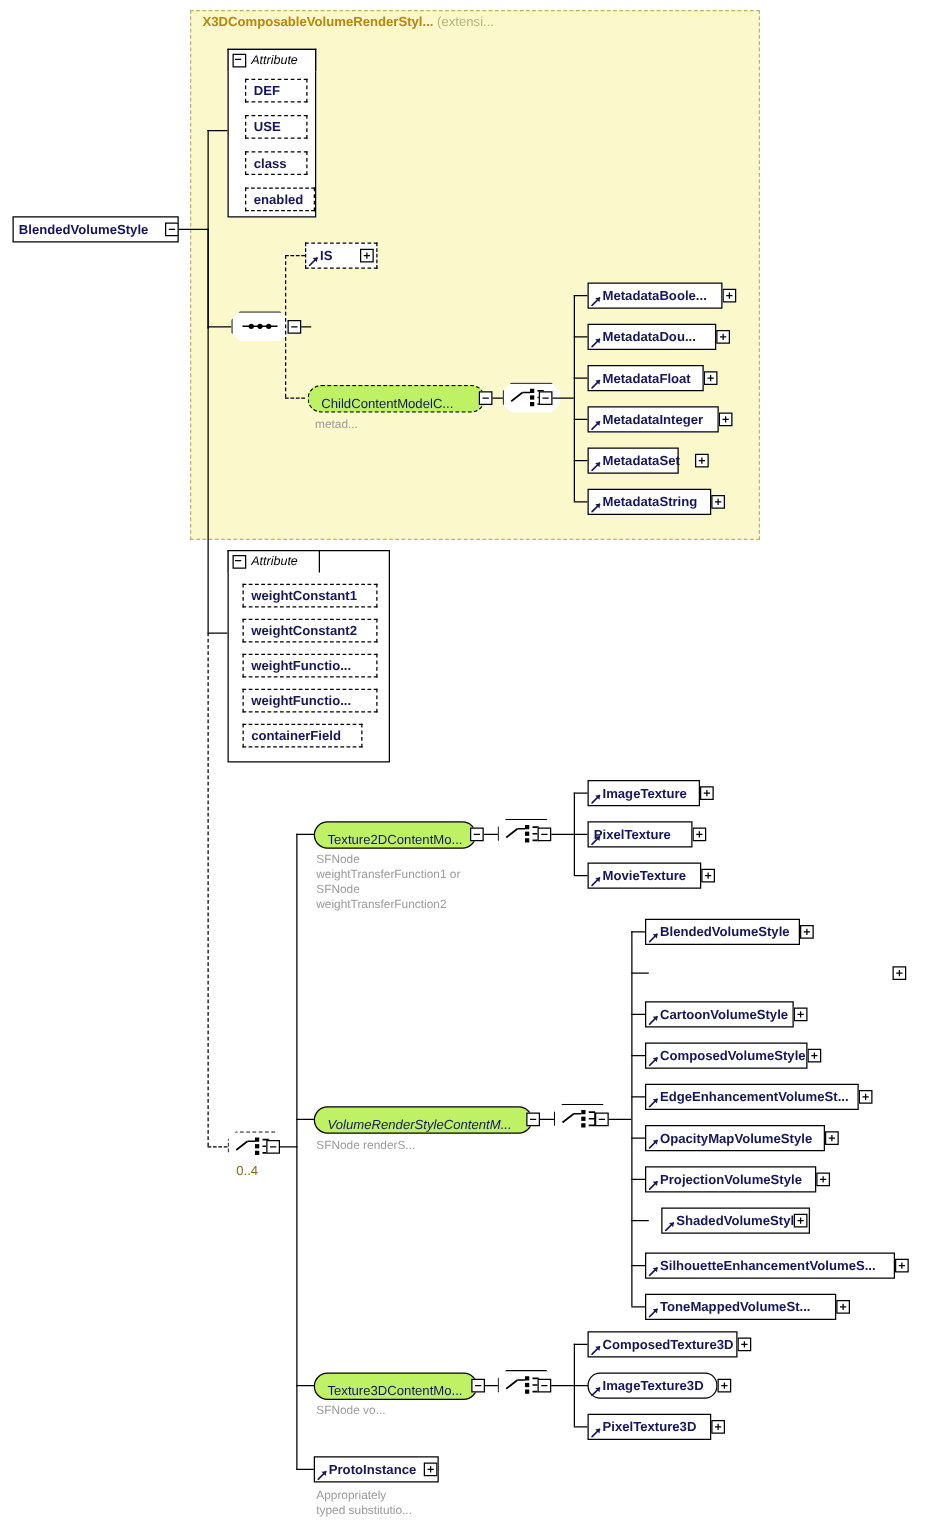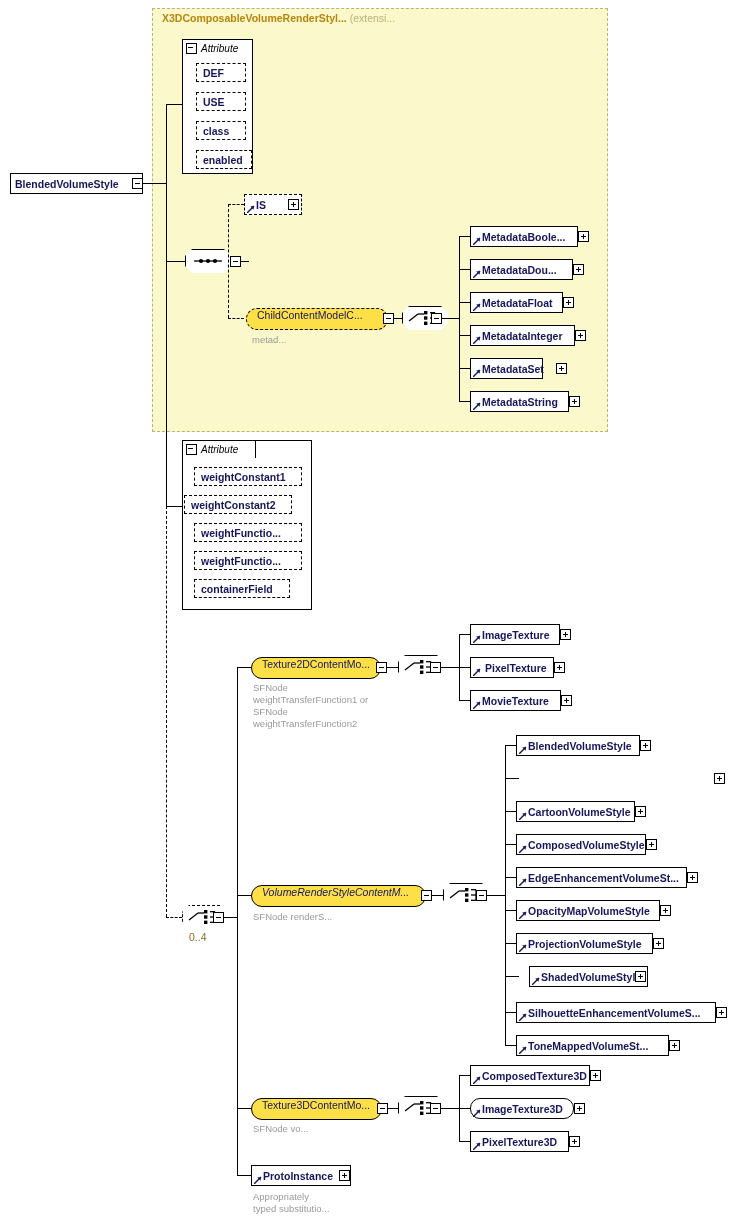--- a/index.html
+++ b/index.html
@@ -181,26 +181,26 @@
     background:#c0c0c0;
     clip-path:polygon(7px 0,39px 0,46px 7px,46px 17px,39px 24px,7px 24px,0 17px,0 7px);
     z-index:-1;
   }
   .compositor svg{position:absolute;left:0;top:0;}
 
   
   .group{
     position:absolute;
     box-sizing:border-box;
-    background:#fde047;
+    background:#bef264;
     border:1px solid #000;
     border-radius:11px;
     height:22px;
     display:flex;
-    align-items:flex-start;
+    align-items:flex-end;
     padding:0 10px;
     font-size:10.5px;
     color:#16165c;
     white-space:nowrap;
   }
   .group.dashed{border:1px dashed #000;}
   .group::after{
     content:"";position:absolute;left:4px;top:100%;
     width:100%;height:3px;background:#c0c0c0;
     border-radius:0 0 8px 8px;z-index:-1;
@@ -424,21 +424,21 @@
     <div class="tab" style="width:74px;">
       <span class="expander" style="margin-left:0;margin-right:4px;">
           <i class="h"></i>
         </span>
       <span>Attribute</span>
     </div>
   </div>
   <div class="attr-item" style="left:194px;top:467px;width:108px;">
       <span>weightConstant1</span>
     </div>
-  <div class="attr-item" style="left:184px;top:495px;width:108px;">
+  <div class="attr-item" style="left:194px;top:495px;width:108px;">
       <span>weightConstant2</span>
     </div>
   <div class="attr-item" style="left:194px;top:523px;width:108px;">
       <span>weightFunctio...</span>
     </div>
   <div class="attr-item" style="left:194px;top:551px;width:108px;">
       <span>weightFunctio...</span>
     </div>
   <div class="attr-item" style="left:194px;top:579px;width:96px;">
       <span>containerField</span>
@@ -514,21 +514,21 @@
         <path d="M0 8 L7 1" stroke="#16165c" stroke-width="1.4" fill="none"></path>
         <path d="M7 1 L3.2 1.4 L6.6 4.8 Z" fill="#16165c"></path>
       </svg>
     <span class="lbl">ImageTexture</span>
   </div>
   <div class="edge-exp" style="left:560px;top:629px;">
       <i class="h"></i>
       <i class="v"></i>
     </div>
 
-  <div class="node" style="left:470px;top:657px;width:84px;padding-left:14px;">
+  <div class="node" style="left:470px;top:657px;width:84px;padding-left:4px;">
     <svg class="refarrow" viewBox="0 0 8 8">
         <path d="M0 8 L7 1" stroke="#16165c" stroke-width="1.4" fill="none"></path>
         <path d="M7 1 L3.2 1.4 L6.6 4.8 Z" fill="#16165c"></path>
       </svg>
     <span class="lbl">PixelTexture</span>
   </div>
   <div class="edge-exp" style="left:554px;top:662px;">
       <i class="h"></i>
       <i class="v"></i>
     </div>

